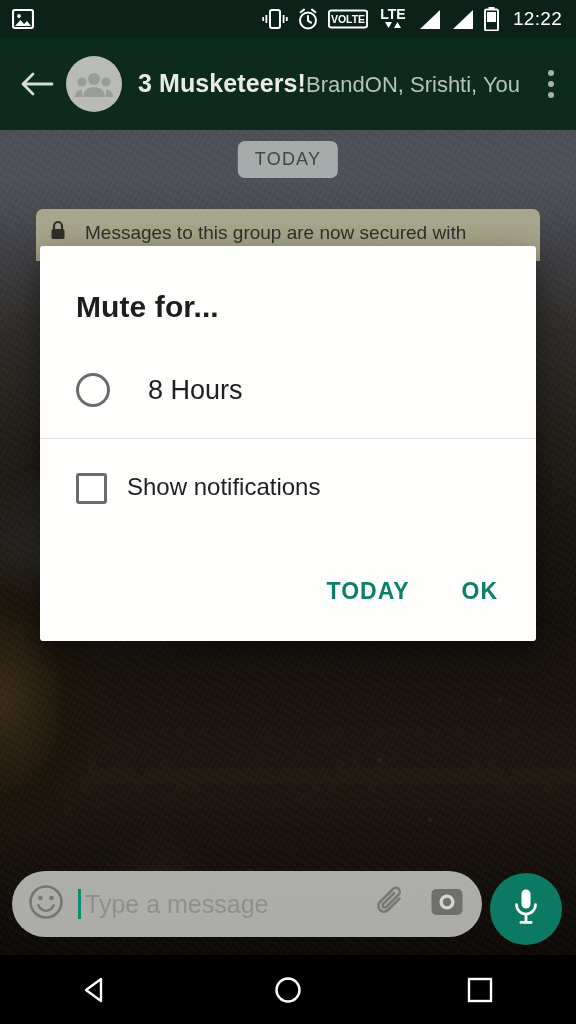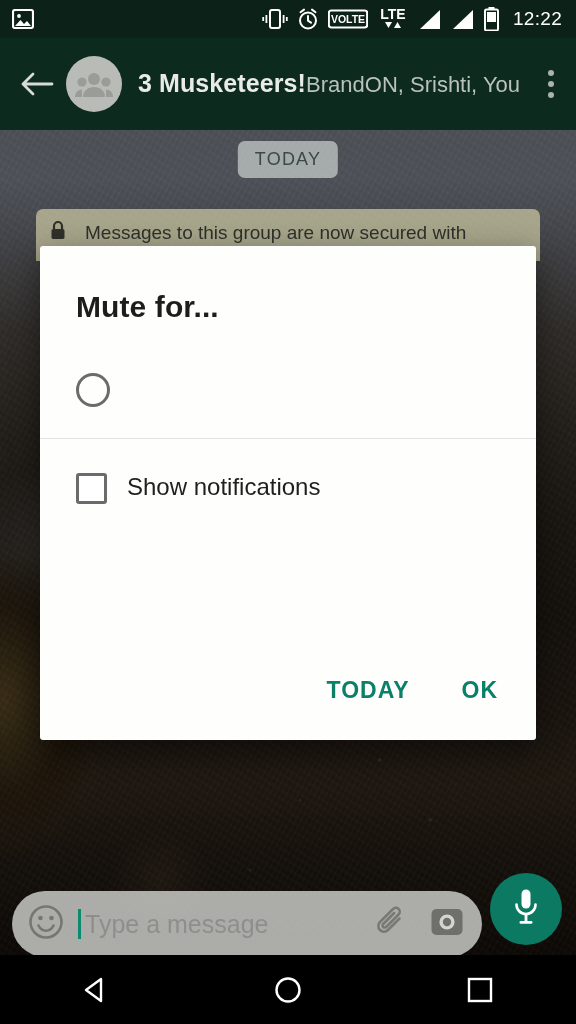--- a/index.html
+++ b/index.html
@@ -83,21 +83,21 @@
   }
   .enc-banner {
     position:absolute; left:36px; top:209px; width:504px;
     background:rgba(226,222,178,.62); border-radius:7px 7px 0 0;
     padding:11px 14px 16px 14px; display:flex; align-items:center; gap:19px;
     color:#2f3029; font-size:19px; z-index:3; overflow:hidden; white-space:nowrap;
   }
 
   
   .dialog {
-    position:absolute; left:40px; top:246px; width:496px; height:494px;
+    position:absolute; left:40px; top:246px; width:496px; height:395px;
     background:#fefefc; border-radius:3px; z-index:8;
     box-shadow:0 10px 30px rgba(0,0,0,.45); display:flex; flex-direction:column;
   }
   .dlg-title { font-size:30px; font-weight:700; color:#1d1d1d; padding:44px 0 0 36px; letter-spacing:.1px; }
   .options { padding:28px 0 0 36px; }
   .opt { display:flex; align-items:center; height:76px; cursor:pointer; }
   .radio { width:34px; height:34px; border-radius:50%; border:3px solid #6b6b6b; flex:none; }
   .radio.sel { border-color:#0b8a70; position:relative; }
   .radio.sel::after {
     content:""; position:absolute; left:50%; top:50%; transform:translate(-50%,-50%);
@@ -111,21 +111,21 @@
   .actions { margin-top:auto; display:flex; justify-content:flex-end; align-items:center; padding:0 36px 30px 0; gap:48px; }
   .act-btn {
     background:none; border:none; color:#0b7f68;
     font-size:23px; font-weight:700; letter-spacing:1px;
     font-family:"Liberation Sans", sans-serif; cursor:pointer; padding:6px 2px;
   }
 
   
   .inputbar { position:absolute; left:0; bottom:69px; width:576px; height:93px; z-index:4; }
   .input-pill {
-    position:absolute; left:12px; top:29px; width:470px; height:66px;
+    position:absolute; left:12px; top:9px; width:470px; height:66px;
     background:rgba(211,213,209,.80); border-radius:34px;
     display:flex; align-items:center; padding:0 18px 0 16px;
   }
   .caret { width:3px; height:30px; background:#0b8a70; margin-left:14px; flex:none; }
   .ph { color:#8e8f8c; font-size:25px; margin-left:4px; flex:1; }
   .pill-icons { display:flex; align-items:center; gap:22px; margin-left:auto; }
   .mic-btn {
     position:absolute; right:14px; top:11px; width:72px; height:72px;
     border-radius:50%; background:#0c7a62; display:flex; align-items:center; justify-content:center;
   }
@@ -246,20 +246,21 @@
     </span>
     <span>Messages to this group are now secured with</span>
   </div>
 
   <div class="dialog">
     <div class="dlg-title">Mute for...</div>
 
     <div class="options">
       <div class="opt">
         <span class="radio"></span>
+        <span class="opt-label">8 Hours</span>
       </div>
     </div>
 
     <div class="divider"></div>
 
     <div class="checkrow">
       <span class="checkbox"></span>
       <span class="check-label">Show notifications</span>
     </div>
 

